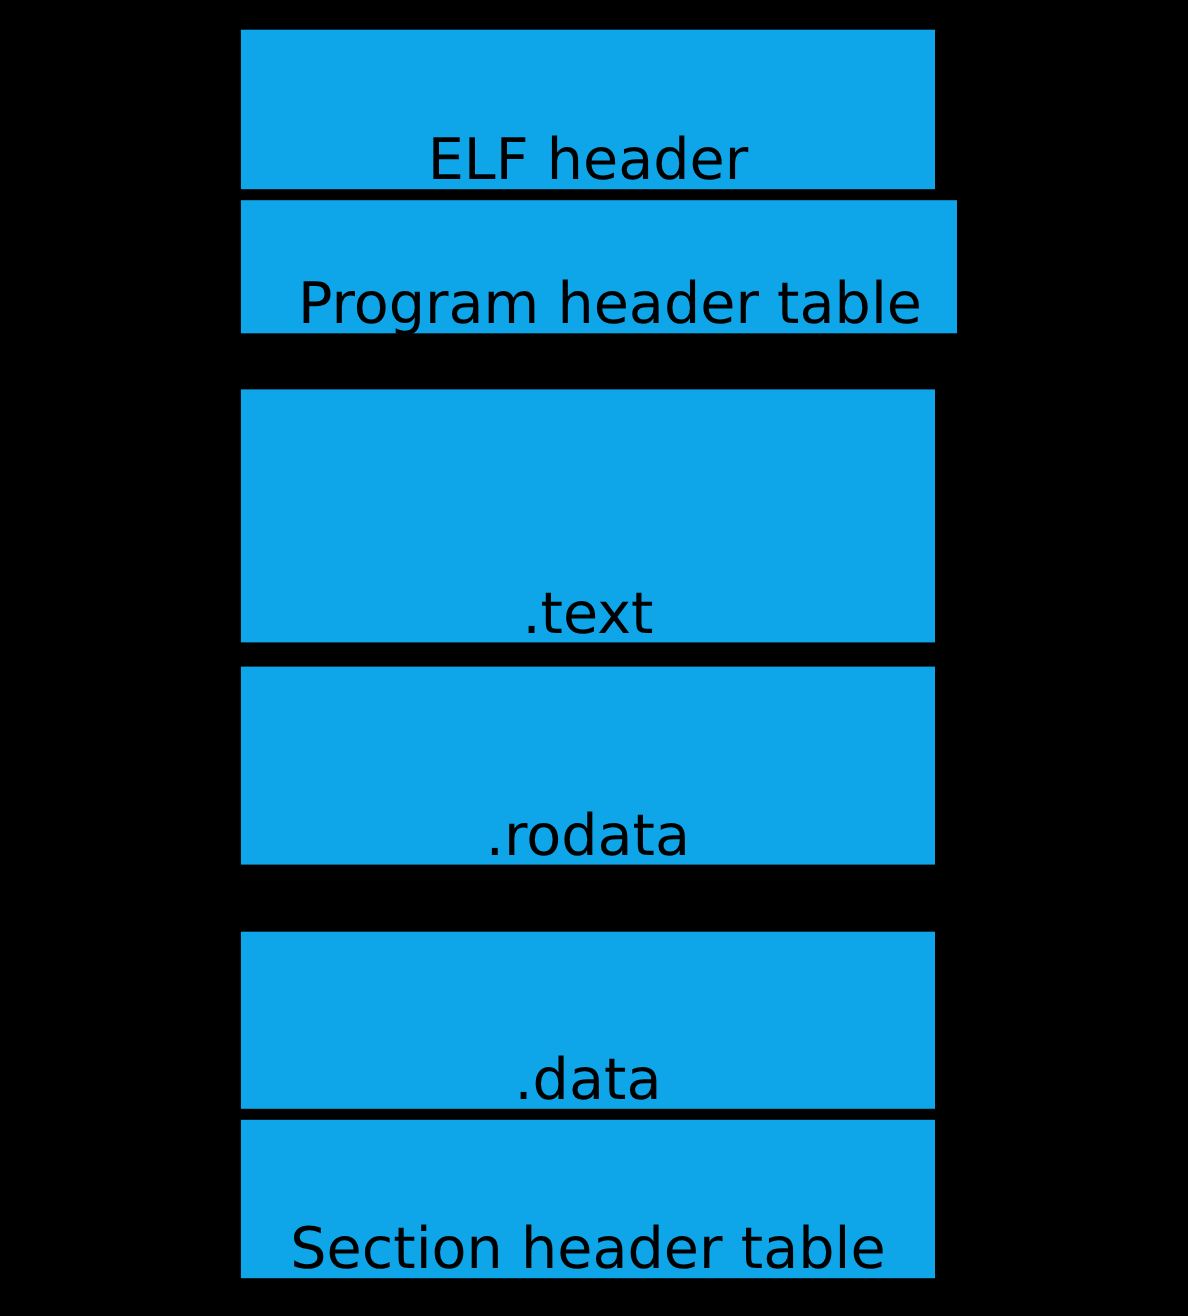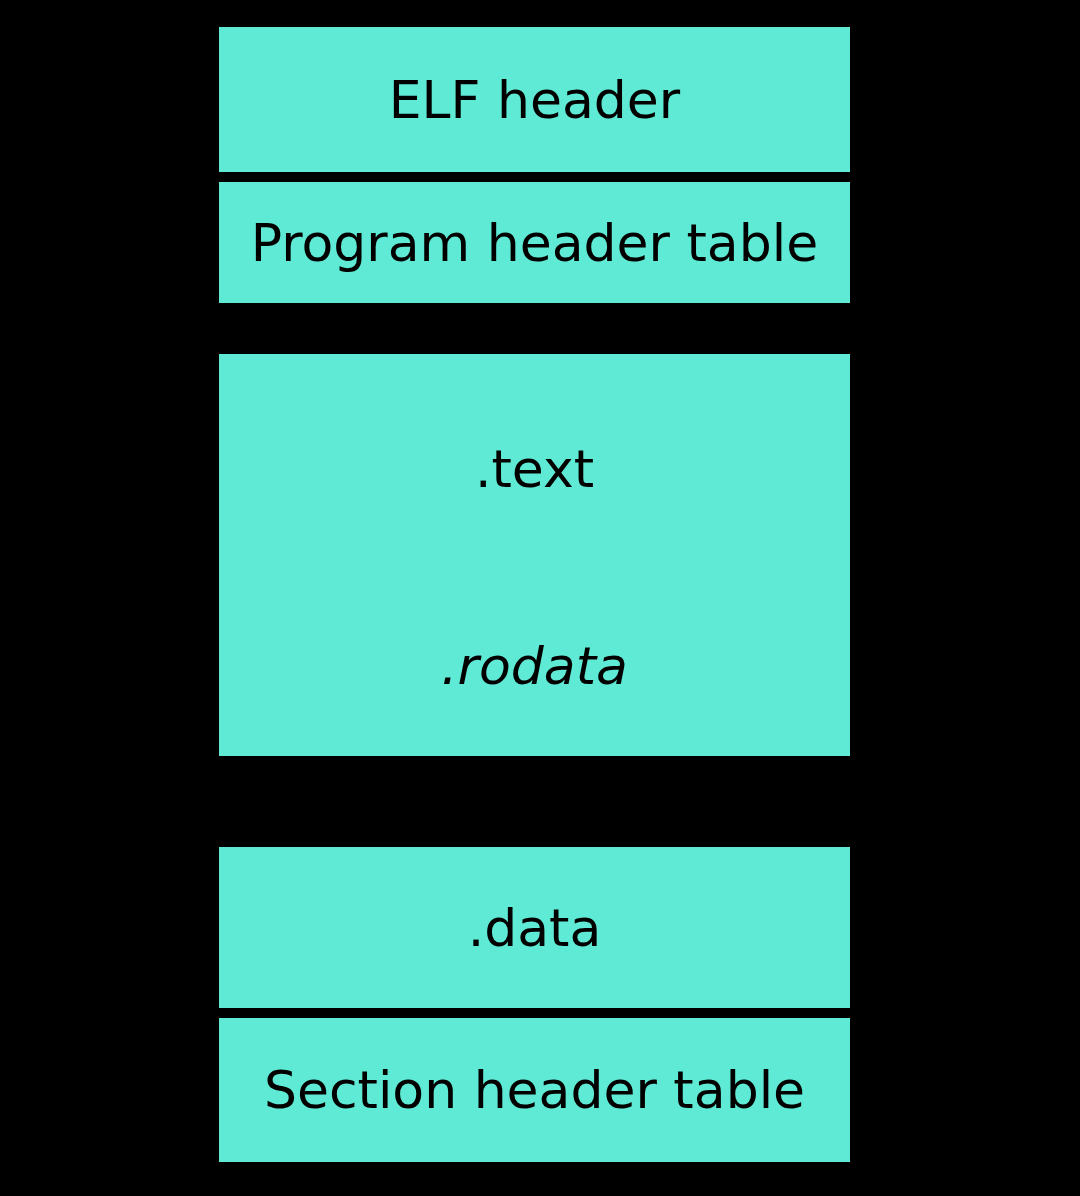--- a/index.html
+++ b/index.html
@@ -12,36 +12,36 @@
     width: 1080px;
     height: 1196px;
     background: #000000;
     overflow: hidden;
     font-family: "DejaVu Sans", sans-serif;
   }
   .block {
     position: absolute;
     left: 219px;
     width: 631px;
-    background: #5eead4;
+    background: #0ea5e9;
     color: #000000;
     display: flex;
-    align-items: center;
+    align-items: flex-end;
     justify-content: center;
     font-size: 52px;
     line-height: 1;
     white-space: nowrap;
   }
   .block span {
     display: block;
   }
   .b1 { top: 27px;   height: 145px; }
-  .b2 { top: 182px;  height: 121px; }
+  .b2 { top: 182px;  height: 121px; padding-left: 20px; }
   .b3 { top: 354px;  height: 230px; }
-  .b4 { top: 576px;  height: 180px; font-style: italic; }
+  .b4 { top: 606px;  height: 180px; }
   .b5 { top: 847px;  height: 161px; }
   .b6 { top: 1018px; height: 144px; }
 </style>
 </head>
 <body>
 
 <div class="canvas">
 
   <div class="block b1">
     <span>ELF header</span>

